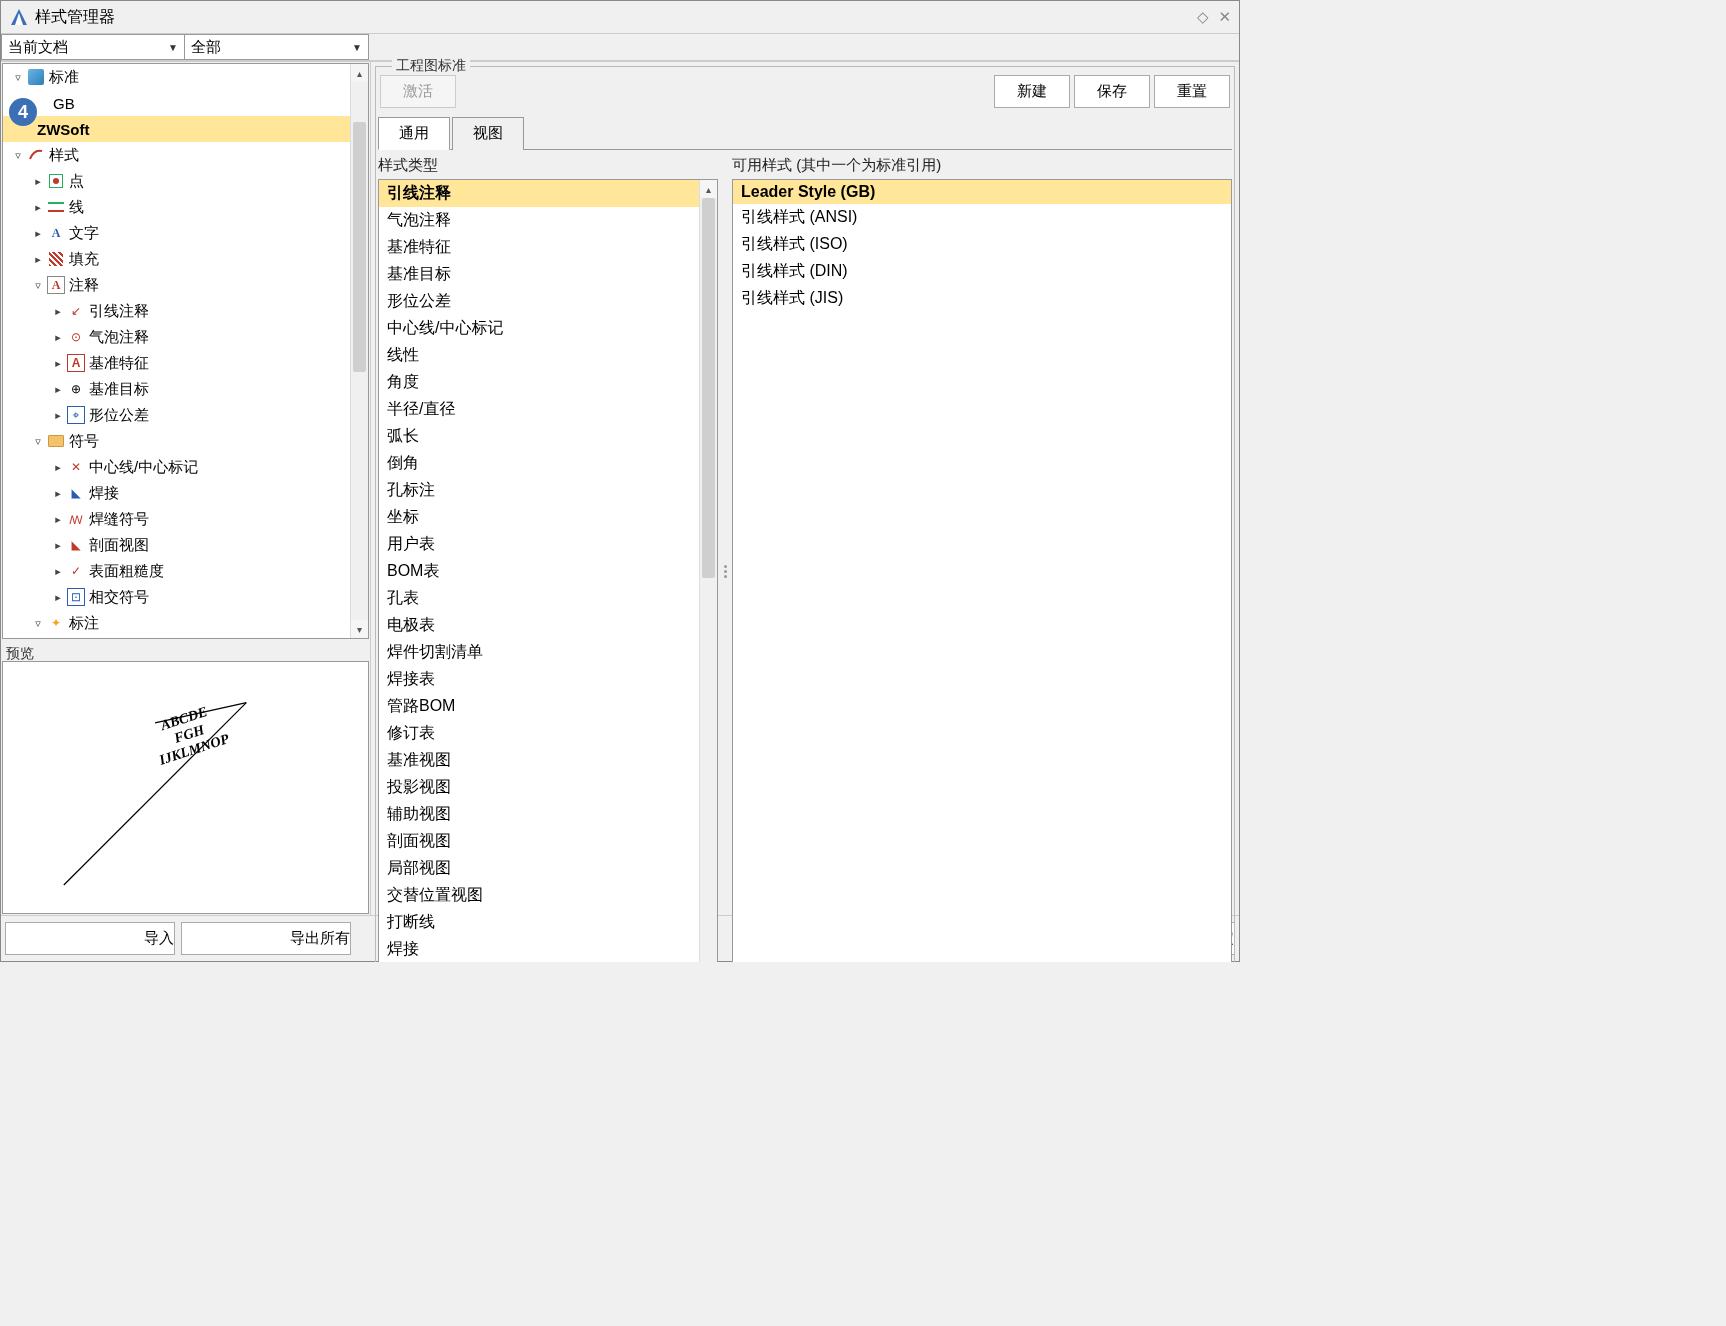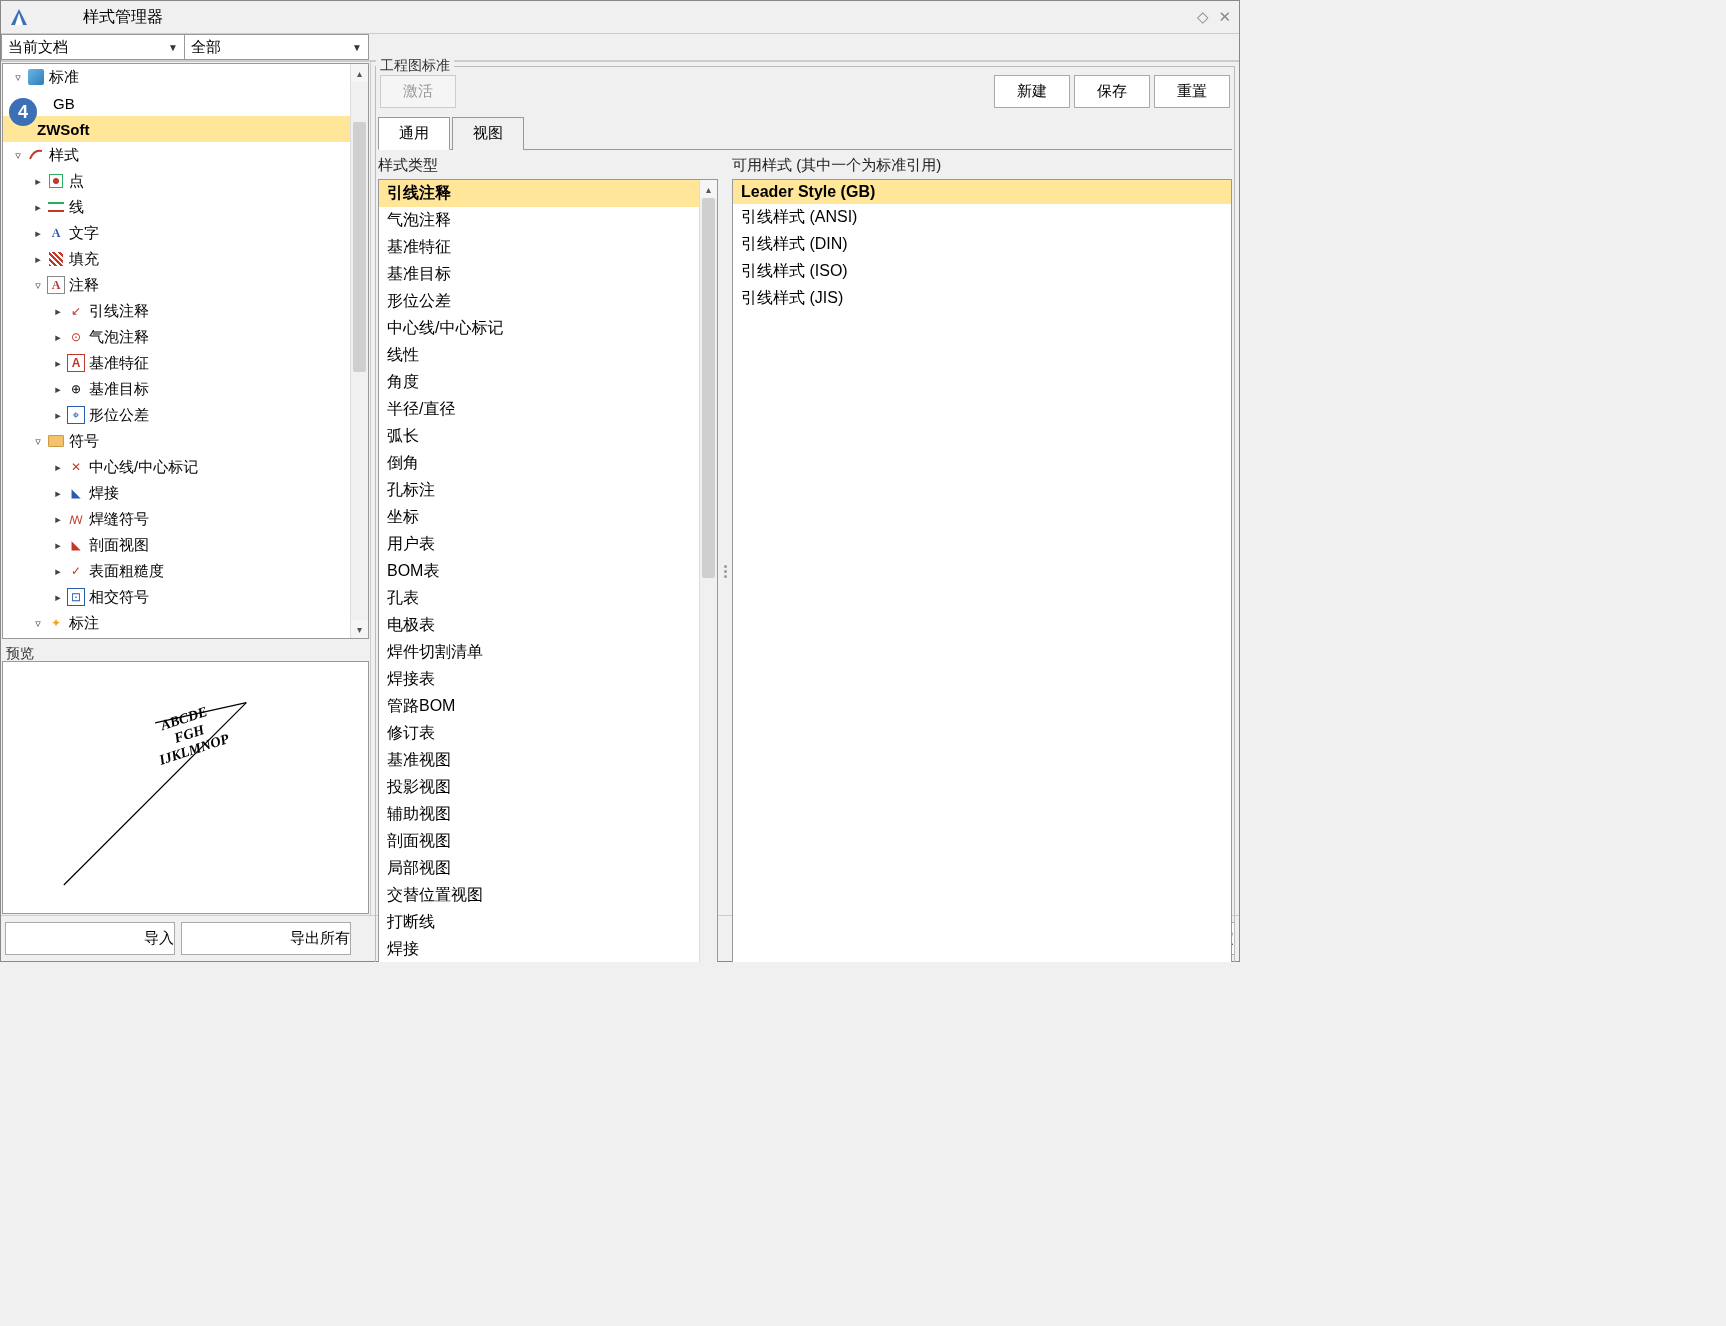--- a/index.html
+++ b/index.html
@@ -1,18 +1,18 @@
 <!DOCTYPE html>
 <html><head>
 <meta charset="utf-8">
 <style>
 * { box-sizing: border-box; margin: 0; padding: 0; }
 body { font-family: "Microsoft YaHei", "Segoe UI", sans-serif; font-size: 15px; background: #f0f0f0; color: #000; }
 .window { display: flex; flex-direction: column; height: 962px; width: 1240px; background: #f0f0f0; border: 1px solid #888; }
-.titlebar { display: flex; align-items: center; padding: 4px 8px; height: 32px; gap: 48px; }
+.titlebar { display: flex; align-items: center; padding: 4px 8px; height: 32px; }
 .titlebar .app-icon { width: 20px; height: 20px; margin-right: 6px; display:inline-flex; align-items:center; justify-content:center;}
 .titlebar .title { font-size: 16px; }
 .titlebar .tbtns { margin-left: auto; display:flex; gap:10px; color:#888;}
 .tbtns span { cursor:default; }
 
 .toolbar { display:flex; border-top:1px solid #ccc; border-bottom:1px solid #ccc; background:#f0f0f0; height:28px;}
 .combo { display:flex; align-items:center; background:#fff; border:1px solid #999; height:26px; padding: 0 6px; font-size:15px; }
 .combo .arrow { margin-left:auto; font-size:10px; color:#333; }
 .combo1 { width: 184px; }
 .combo2 { width: 184px; border-left:none;}
@@ -34,21 +34,21 @@
 
 .badge4 { position:absolute; left:6px; top:34px; width:28px; height:28px; border-radius:50%; background:#3b6fb6; color:#fff; font-size:18px; font-weight:bold; display:flex; align-items:center; justify-content:center; z-index:5;}
 
 .preview-group { margin:1px; flex:1; display:flex; flex-direction:column; }
 .grp-label { font-size:14px; color:#333; padding:2px 4px 0 4px; position:relative; top:2px; }
 .preview-box { flex:1; background:#fff; border:1px solid #999; position:relative; overflow:hidden;}
 .preview-svg { position:absolute; inset:0; }
 
 .right-col { flex:1; display:flex; flex-direction:column; padding:2px; }
 .fieldset { border:1px solid #bbb; margin:2px; padding-top:4px; position:relative; }
-.fs-label { position:absolute; top:-10px; left:0; background:#f0f0f0; padding:0 4px; font-size:14px; color:#333;}
+.fs-label { position:absolute; top:-10px; left:16px; background:#f0f0f0; padding:0 4px; font-size:14px; color:#333;}
 .action-row { display:flex; align-items:flex-end; padding:4px; gap:4px;}
 .btn { background:#fff; border:1px solid #aaa; padding: 6px 22px; font-size:15px; cursor:default; }
 .btn.disabled { color:#999; background:#f5f5f5; border-color:#ccc;}
 .push-right { margin-left:auto; }
 
 .tab-row { display:flex; border-bottom:1px solid #999; margin:4px 2px 0 2px;}
 .tab { padding: 6px 20px; border:1px solid #999; border-bottom:none; margin-right:2px; background:#f0f0f0; font-size:15px; position:relative; top:1px;}
 .tab.active { background:#fff; border-bottom:1px solid #fff;}
 
 .lists-row { display:flex; flex:1; min-height:0; margin:2px; gap:2px;}
@@ -340,22 +340,22 @@
             <div class="d"></div>
               <div class="d"></div>
               <div class="d"></div>
           </div>
           <div class="list-col r">
             <div class="list-header">可用样式 (其中一个为标准引用)</div>
             <div class="list-box">
               <div class="list" id="availList">
                   <div class="li sel">Leader Style (GB)</div>
                   <div class="li">引线样式 (ANSI)</div>
+                  <div class="li">引线样式 (ISO)</div>
                   <div class="li">引线样式 (DIN)</div>
-                  <div class="li">引线样式 (ISO)</div>
                   <div class="li">引线样式 (JIS)</div>
                 </div>
             </div>
           </div>
         </div>
       </div>
     </div>
   </div>
 
   <div class="footer">

